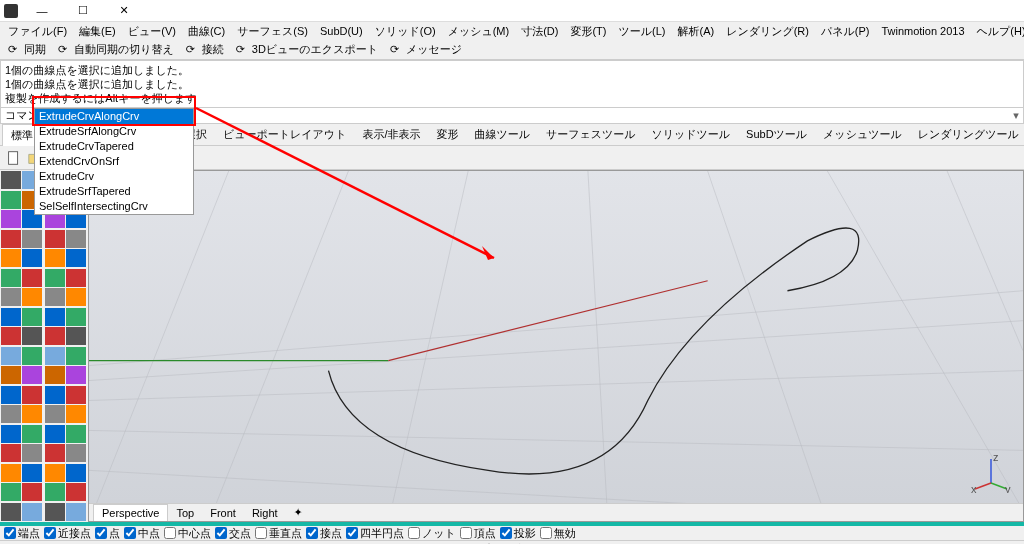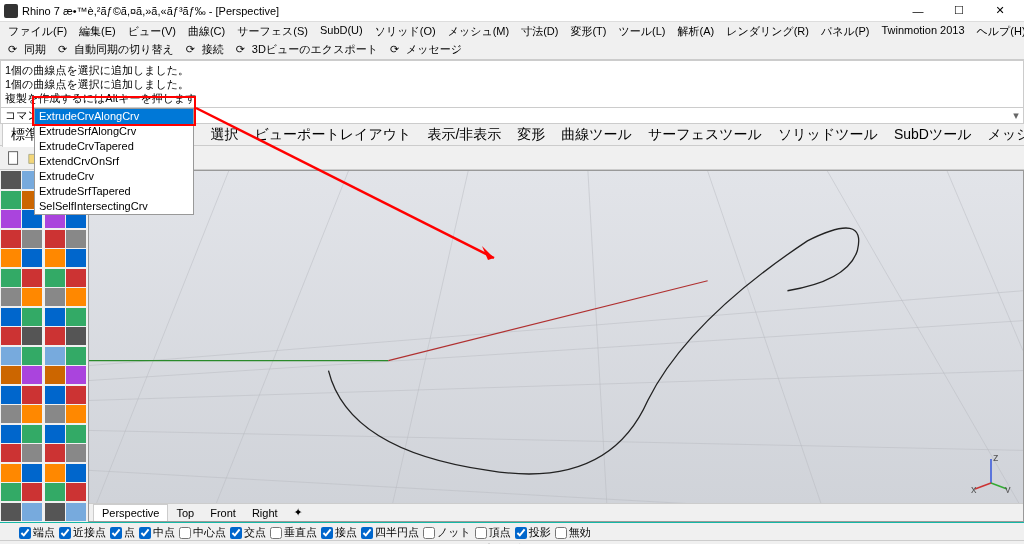--- a/index.html
+++ b/index.html
@@ -2,63 +2,62 @@
 <html><head>
 <meta charset="utf-8">
 <style>
 *{margin:0;padding:0;box-sizing:border-box;font-family:"MS UI Gothic","Yu Gothic",sans-serif;font-size:11px;user-select:none}
 body{background:#f0f0f0;width:1024px;height:544px;overflow:hidden;position:relative}
 .titlebar{height:22px;background:#fff;display:flex;align-items:center;padding:0 4px;border-bottom:1px solid #ddd}
 .titlebar-icon{width:14px;height:14px;background:#333;border-radius:2px;margin-right:4px}
 .titlebar-text{flex:1;color:#000;font-size:11px}
 .titlebar-btns{display:flex;gap:1px}
 .titlebar-btn{width:40px;height:20px;display:flex;align-items:center;justify-content:center;color:#000}
-.menubar{height:18px;background:#f0f0f0;display:flex;padding-left:2px;gap:0}
+.menubar{height:18px;background:#f0f0f0;display:flex;align-items:center;padding-left:2px;gap:0}
 .menubar span{padding:2px 6px;cursor:default;white-space:nowrap}
 .toolbar1{height:20px;background:#f0f0f0;display:flex;align-items:center;padding-left:4px;gap:4px;border-bottom:1px solid #ccc}
 .tb-item{display:flex;align-items:center;gap:2px;padding:1px 4px;font-size:11px}
 .tb-ico{width:14px;height:14px;display:inline-block}
 .history{background:#fff;border:1px solid #ccc;padding:2px 4px;font-size:11px;line-height:14px}
 .history div{white-space:nowrap}
 .cmdrow{display:flex;align-items:center;background:#fff;border:1px solid #ccc;border-top:none;height:16px;position:relative}
 .cmdlabel{padding:0 4px;font-size:11px}
 .cmdinput{flex:1;border:none;outline:none;font-size:11px;padding:0 2px;height:14px}
 .cmd-dd{width:14px;text-align:center;color:#666}
 .autocomplete{position:absolute;left:34px;top:108px;width:160px;background:#fff;border:1px solid #999;z-index:100;font-size:11px}
 .autocomplete div{padding:1px 4px;white-space:nowrap;line-height:13px}
 .autocomplete .sel{background:#0078d7;color:#fff}
 .tabbar{height:22px;background:#f0f0f0;display:flex;align-items:center;padding-left:2px;border-bottom:1px solid #ccc}
-.tabbar .tab{padding:3px 8px;font-size:14px;cursor:default;white-space:nowrap}
+.tabbar .tab{padding:3px 8px;font-size:11px;cursor:default;white-space:nowrap}
 .tabbar .tab.active{background:#fff;border:1px solid #ccc;border-bottom:none}
 .shelf{height:24px;background:#f0f0f0;display:flex;align-items:center;padding-left:4px;gap:2px;border-bottom:1px solid #ccc}
 .shelf-ico{width:20px;height:20px;border:1px solid transparent}
 .maingrid{display:grid;grid-template-columns:44px 44px 1fr;height:352px;background:#f0f0f0}
 .toolbtn{width:20px;height:18px;border:1px solid transparent}
 .toolcol2{display:grid;grid-template-columns:20px 20px;gap:1px;padding:1px}
 .viewport{position:relative;background:#d9dbe0;overflow:hidden;border:1px solid #999}
 .vpcanvas{position:absolute;inset:0}
 .vp-tabs{position:absolute;bottom:0;left:0;height:18px;background:#f0f0f0;display:flex;align-items:center;padding-left:4px;gap:0;border-top:1px solid #ccc;width:100%}
 .vp-tabs span{padding:2px 8px;font-size:11px}
 .vp-tabs .active{background:#fff;border:1px solid #ccc;border-bottom:none}
 .axes-gizmo{position:absolute;right:12px;bottom:28px;width:40px;height:40px}
-.osnap-bar{height:18px;background:#f0f0f0;display:flex;align-items:flex-end;padding-left:19px;gap:4px;border-top:1px solid #14b8a6}
+.osnap-bar{height:18px;background:#f0f0f0;display:flex;align-items:center;padding-left:4px;gap:4px;border-top:4px solid #14b8a6}
 .chk{display:flex;align-items:center;gap:2px;font-size:11px}
 .chk input{width:12px;height:12px;accent-color:#0066cc}
 .statusbar{height:18px;background:#f0f0f0;display:flex;align-items:center;padding:0 4px;gap:6px;border-top:1px solid #ccc;font-size:11px}
 .status-cell{padding:0 4px;white-space:nowrap}
 .status-cell.hl{color:#c05000;font-weight:bold}
 .arrow-overlay{position:absolute;left:194px;top:98px;pointer-events:none;z-index:200}
 .red-border{position:absolute;left:32px;top:96px;width:164px;height:30px;border:2px solid red;z-index:150;pointer-events:none}
 </style>
 </head>
 <body>
 
 <div class="titlebar">
   <span class="titlebar-icon"></span>
-  <span class="titlebar-text">Rhino 7 æ•™è,²ãƒ©ã,¤ã,»ã,«ãƒ³ãƒ‰ - [Perspective]</span>
   <div class="titlebar-btns">
     <div class="titlebar-btn">—</div>
     <div class="titlebar-btn">☐</div>
     <div class="titlebar-btn close">✕</div>
   </div>
 </div>
 
 <div class="menubar" id="menubar">
     <span>ファイル(F)</span>
     <span>編集(E)</span>

